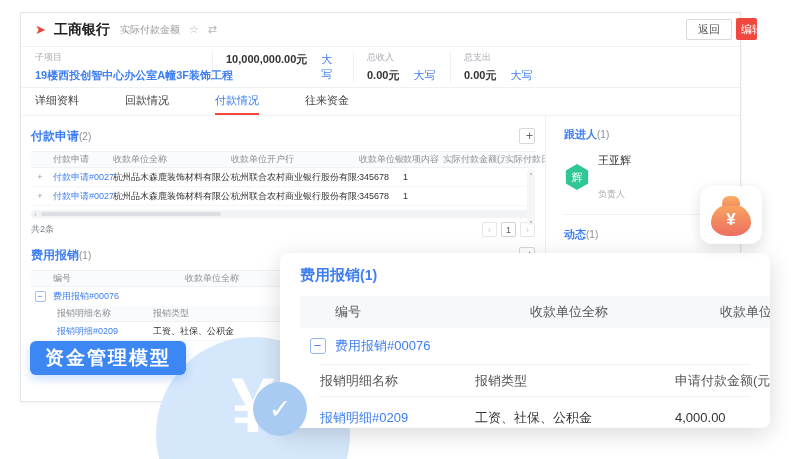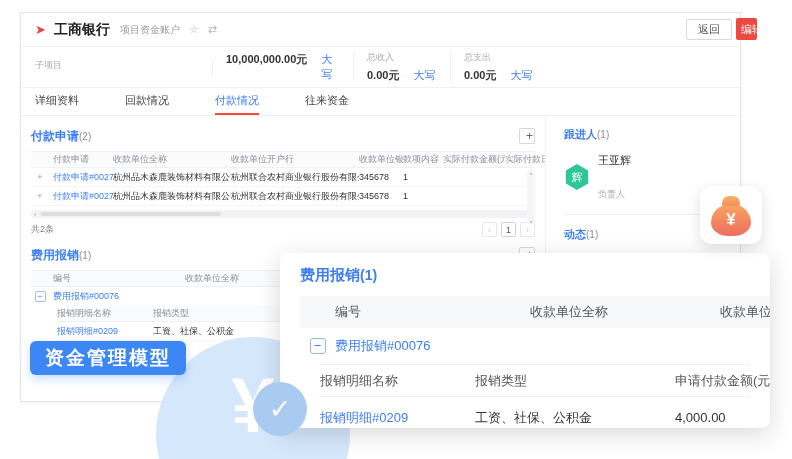--- a/index.html
+++ b/index.html
@@ -117,30 +117,33 @@
 </head>
 <body>
 
 <div class="page">
 
   <div class="app">
 
     <div class="topbar">
       <span class="logo-icon">➤</span>
       <span class="app-title">工商银行</span>
-      <span class="app-subtitle">项目资金账户</span>
+      <span class="app-subtitle">实际付款金额</span>
       <span class="icon-sm">☆</span>
       <span class="icon-sm">⇄</span>
       <span class="spacer"></span>
       <button class="btn-back">返回</button>
     </div>
 
     <div class="summary">
       <div class="sfield" style="width:178px;">
         <div class="lab">子项目</div>
+        <div class="valrow">
+            <span class="val-link">19楼西投创智中心办公室A幢3F装饰工程</span>
+          </div>
       </div>
       <div class="sfield" style="width:128px;">
         <div class="valrow">
           <span class="val">10,000,000.00元</span>
           <span class="act">大写</span>
         </div>
       </div>
       <div class="sfield" style="width:84px;">
         <div class="lab">总收入</div>
         <div class="valrow">

